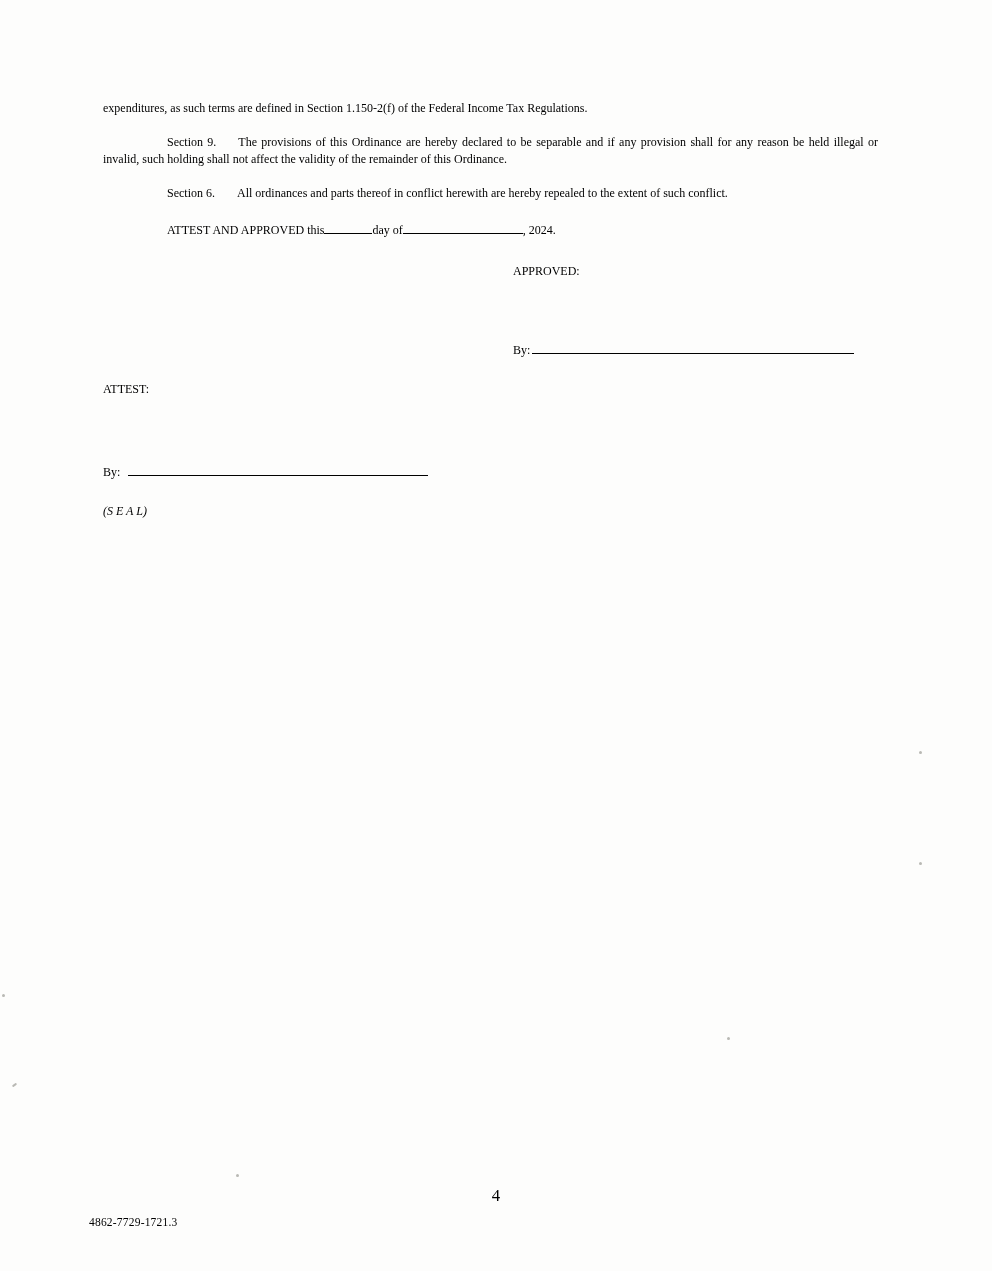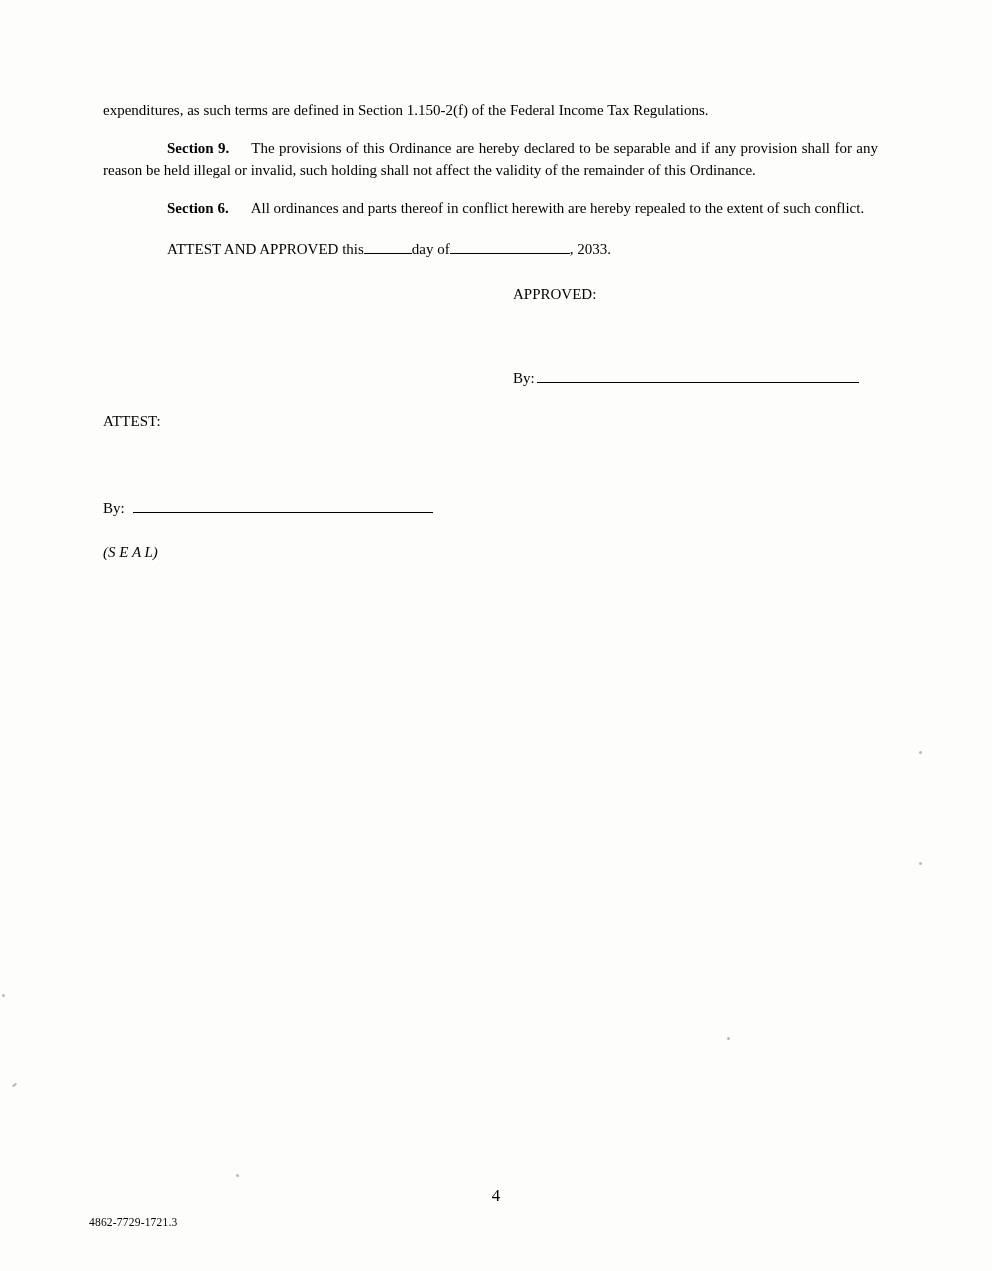--- a/index.html
+++ b/index.html
@@ -24,33 +24,33 @@
     background: #fdfdfc;
   }
   .content {
     position: absolute;
     left: 103px;
     top: 100px;
     width: 775px;
   }
   p {
     margin: 0 0 0 0;
-    font-size: 15px;
+    font-size: 12px;
     line-height: 1.42;
     text-align: justify;
     text-justify: inter-word;
   }
   .para {
     margin-bottom: 17px;
   }
   .indent {
     text-indent: 64px;
   }
   .sec-label {
-    font-weight: bold;
+    font-weight: normal;
   }
   .gap-after-label {
     display: inline-block;
     width: 22px;
   }
   .passed-line {
     margin-top: 20px;
     margin-bottom: 0;
     text-align: left;
     text-indent: 64px;
@@ -151,21 +151,21 @@
 <div class="page">
 
   <div class="content">
 
     <p class="para">expenditures, as such terms are defined in Section 1.150-2(f) of the Federal Income Tax Regulations.</p>
 
     <p class="para indent"><span class="sec-label">Section 9.</span><span class="gap-after-label"></span><span>The provisions of this Ordinance are hereby declared to be separable and if any provision shall for any reason be held illegal or invalid, such holding shall not affect the validity of the remainder of this Ordinance.</span></p>
 
     <p class="para indent"><span class="sec-label">Section 6.</span><span class="gap-after-label"></span><span>All ordinances and parts thereof in conflict herewith are hereby repealed to the extent of such conflict.</span></p>
 
-    <p class="passed-line"><span>ATTEST AND APPROVED this</span><span class="blank-short"></span><span>day of</span><span class="blank-med"></span><span>, 2033.</span></p>
+    <p class="passed-line"><span>ATTEST AND APPROVED this</span><span class="blank-short"></span><span>day of</span><span class="blank-med"></span><span>, 2024.</span></p>
 
     <p class="approved">APPROVED:</p>
 
     <p class="sig-judge"><span class="by">By:</span><span class="sig-rule-long"></span></p>
 
 
     <p class="attest">ATTEST:</p>
 
     <p class="sig-clerk"><span class="by">By:</span><span class="sig-rule-clerk"></span></p>
 

